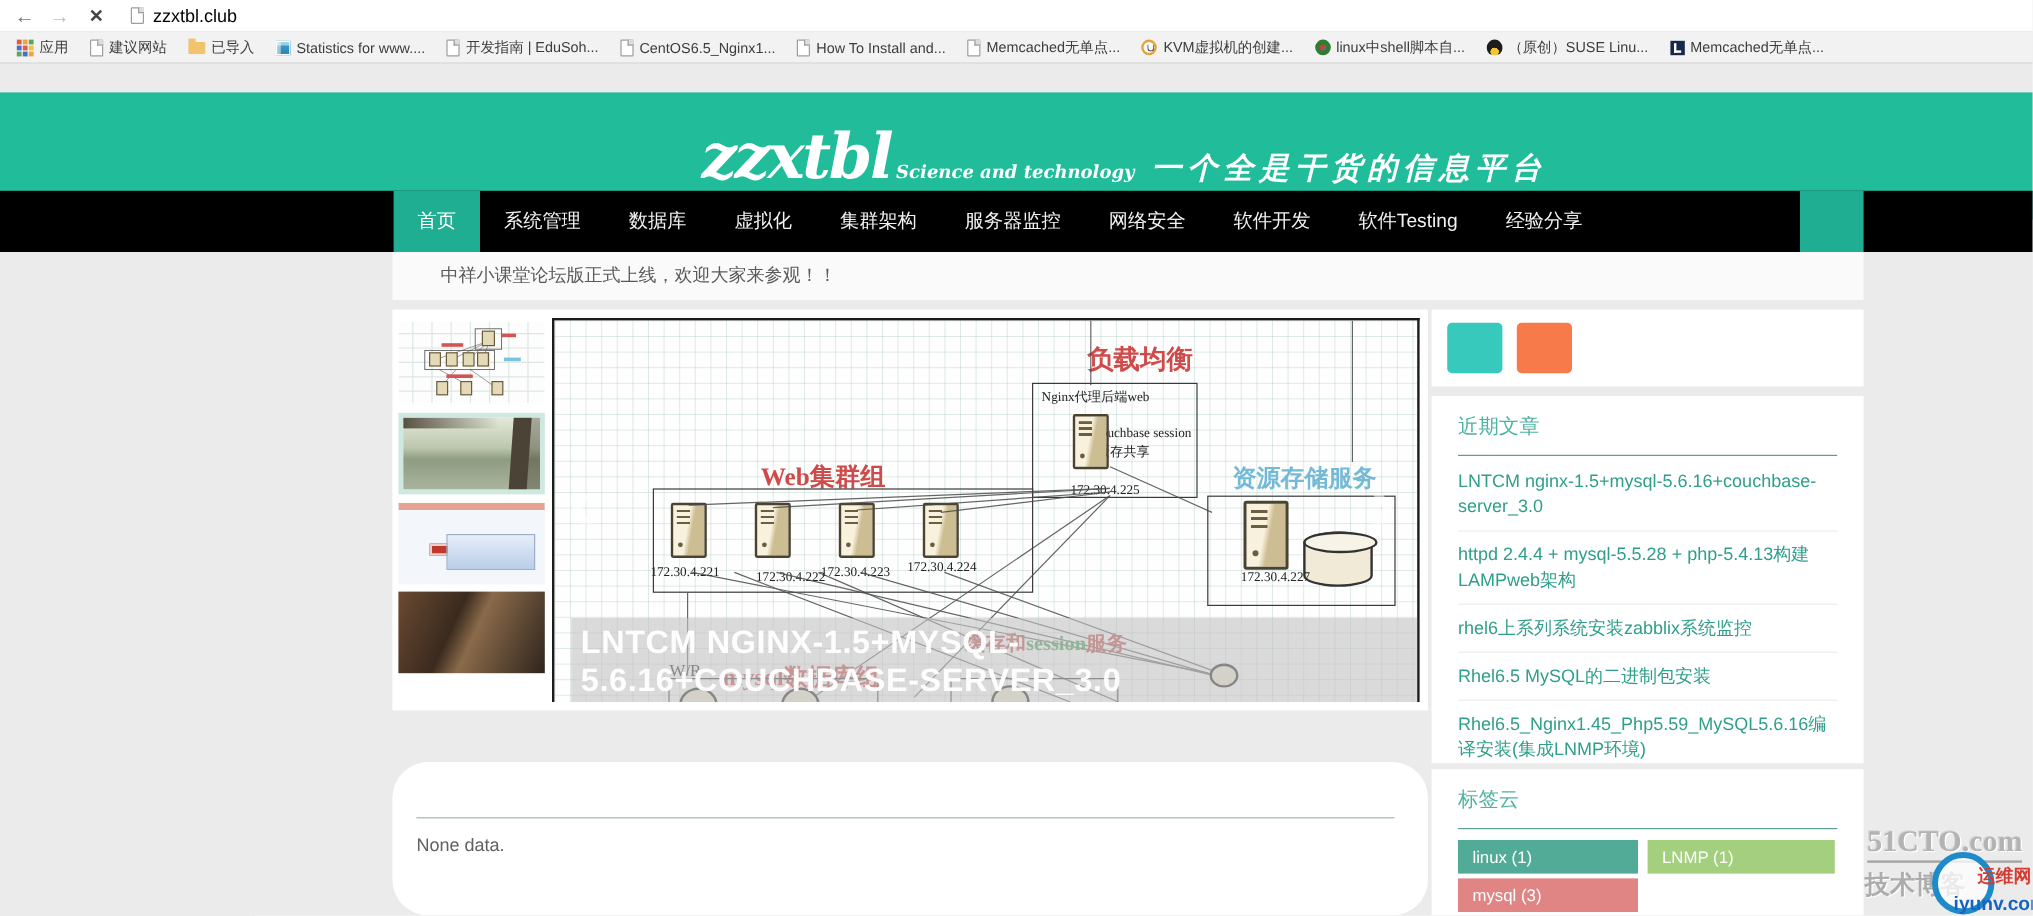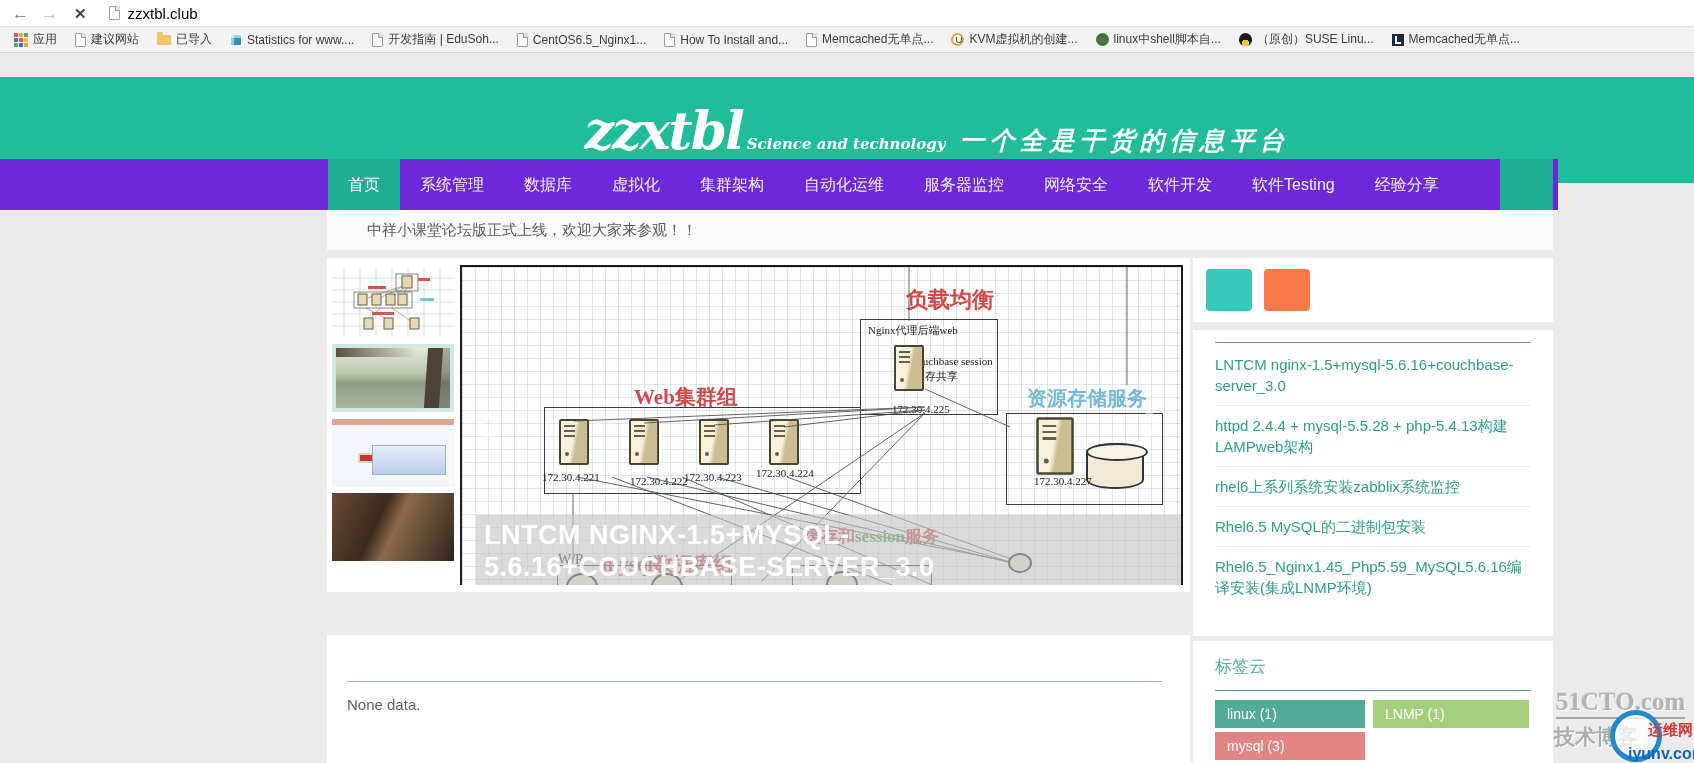--- a/index.html
+++ b/index.html
@@ -31,21 +31,21 @@
   .mem-icon::after { content:""; position:absolute; left:3px; top:2px; width:4px; height:6px; border-left:2px solid #fff; border-bottom:2px solid #fff; }
 
   
   .site-header { position:absolute; left:0; top:53px; width:1694px; height:106px; background:#21bc99; display:flex; align-items:center; justify-content:center;margin-top:24px; }
   .logo-wrap { position:relative; left:90px; display:flex; align-items:baseline; color:#fff; white-space:nowrap; }
   .logo-main { font-family:"DejaVu Serif", serif; font-style:italic; font-weight:bold; font-size:52px; letter-spacing:-2px; }
   .logo-sub { font-family:"DejaVu Serif", serif; font-style:italic; font-weight:bold; font-size:15px; margin-left:4px; }
   .logo-tagline { font-family:"DejaVu Serif", serif; font-weight:bold; font-style:italic; font-size:25px; margin-left:14px; letter-spacing:5px; }
 
   
-  .main-nav { position:absolute; left:0; top:159px; width:1558px; height:51px; background:#6d28d9; }
+  .main-nav { position:absolute; left:0; top:159px; width:1694px; height:51px; background:#000000; }
   .nav-items { position:absolute; left:328px; top:0; height:51px; display:flex; }
   .nav-item { display:block; line-height:51px; padding:0 20px; font-size:16px; color:#f2f2f2; text-decoration:none; cursor:pointer; }
   .nav-item.active { background:#1fae92; color:#fff; }
   .nav-accent { position:absolute; left:1500px; top:0; width:53px; height:51px; background:#1fae92; cursor:pointer; }
 
   
   .page { position:absolute; left:0; top:210px; width:1694px; height:553px; background:#ebebeb; }
   .notice-bar { position:absolute; left:327px; top:0; width:1226px; height:40px; background:#fafafa; line-height:40px; padding-left:40px; font-size:15px; color:#5a5a5a; }
 
   .carousel-box { position:absolute; left:327px; top:48px; width:863px; height:334px; background:#fff; }
@@ -97,21 +97,21 @@
   .article-list li { padding:9px 0; border-bottom:1px solid #ededed; }
   .article-list li:last-child { border-bottom:none; }
   .article-list a { font-size:15px; color:#2f9e8a; text-decoration:none; line-height:21px; cursor:pointer; }
   .tags-box { top:431px; height:122px; overflow:hidden; }
   .tag { position:absolute; height:28px; line-height:28px; padding-left:12px; color:#fff; font-size:14px; cursor:pointer; }
   .tag-linux { left:22px; top:59px; width:150px; background:#51ab97; }
   .tag-lnmp { left:180px; top:59px; width:156px; background:#a3cf7e; }
   .tag-mysql { left:22px; top:91px; width:150px; background:#e08484; }
 
   
-  .bottom-box { position:absolute; left:327px; top:425px; width:863px; height:128px; background:#fff; }
+  .bottom-box { position:absolute; left:327px; top:425px; width:863px; height:128px; background:#fff;border-radius:30px; }
   .bottom-rule { margin:46px 28px 0 20px; border:none; border-top:1px solid #9ab8ae; }
   .none-data { margin:14px 0 0 20px; font-size:15px; color:#616161; }
 
   
   .watermark { position:absolute; left:1552px; top:475px; width:142px; height:78px; }
   .wm-site { position:absolute; left:4px; top:3px; font-size:25px; font-weight:bold; font-family:"Liberation Serif", serif; color:#b3b3b3; text-shadow:1px 1px 0 #fff,-1px -1px 0 #d8d8d8; border-bottom:2px solid #a6a6a6; padding-bottom:1px; }
   .wm-blog { position:absolute; left:2px; top:38px; font-size:21px; font-weight:bold; color:#acacac; text-shadow:1px 1px 0 #fff; }
   .wm-circle { position:absolute; left:58px; top:25px; width:52px; height:52px; border:5px solid #1f8ac9; border-radius:50%; background:rgba(255,255,255,.75); }
   .wm-ywn { position:absolute; left:96px; top:36px; font-size:15px; font-weight:bold; color:#d43c33; }
   .wm-iyunv { position:absolute; left:76px; top:60px; font-size:16px; font-weight:bold; color:#1565c0; }
@@ -188,21 +188,20 @@
     </div>
   </div>
 
   <div class="main-nav">
     <div class="nav-items">
       <a class="nav-item active">首页</a>
       <a class="nav-item">系统管理</a>
       <a class="nav-item">数据库</a>
       <a class="nav-item">虚拟化</a>
       <a class="nav-item">集群架构</a>
-      <a class="nav-item">自动化运维</a>
       <a class="nav-item">服务器监控</a>
       <a class="nav-item">网络安全</a>
       <a class="nav-item">软件开发</a>
       <a class="nav-item">软件Testing</a>
       <a class="nav-item">经验分享</a>
     </div>
     <div class="nav-accent"></div>
   </div>
 
   <div class="page">
@@ -312,20 +311,21 @@
         <span class="car-arrow car-next">›</span>
       </div>
     </div>
 
     <div class="side-box color-box">
       <span class="sq sq-teal"></span>
       <span class="sq sq-orange"></span>
     </div>
 
     <div class="side-box recent-box">
+      <div class="side-title">近期文章</div>
       <hr class="side-rule">
       <ul class="article-list">
         <li><a>LNTCM nginx-1.5+mysql-5.6.16+couchbase-server_3.0</a></li>
         <li><a>httpd 2.4.4 + mysql-5.5.28 + php-5.4.13构建LAMPweb架构</a></li>
         <li><a>rhel6上系列系统安装zabblix系统监控</a></li>
         <li><a>Rhel6.5 MySQL的二进制包安装</a></li>
         <li><a>Rhel6.5_Nginx1.45_Php5.59_MySQL5.6.16编译安装(集成LNMP环境)</a></li>
       </ul>
     </div>
 

